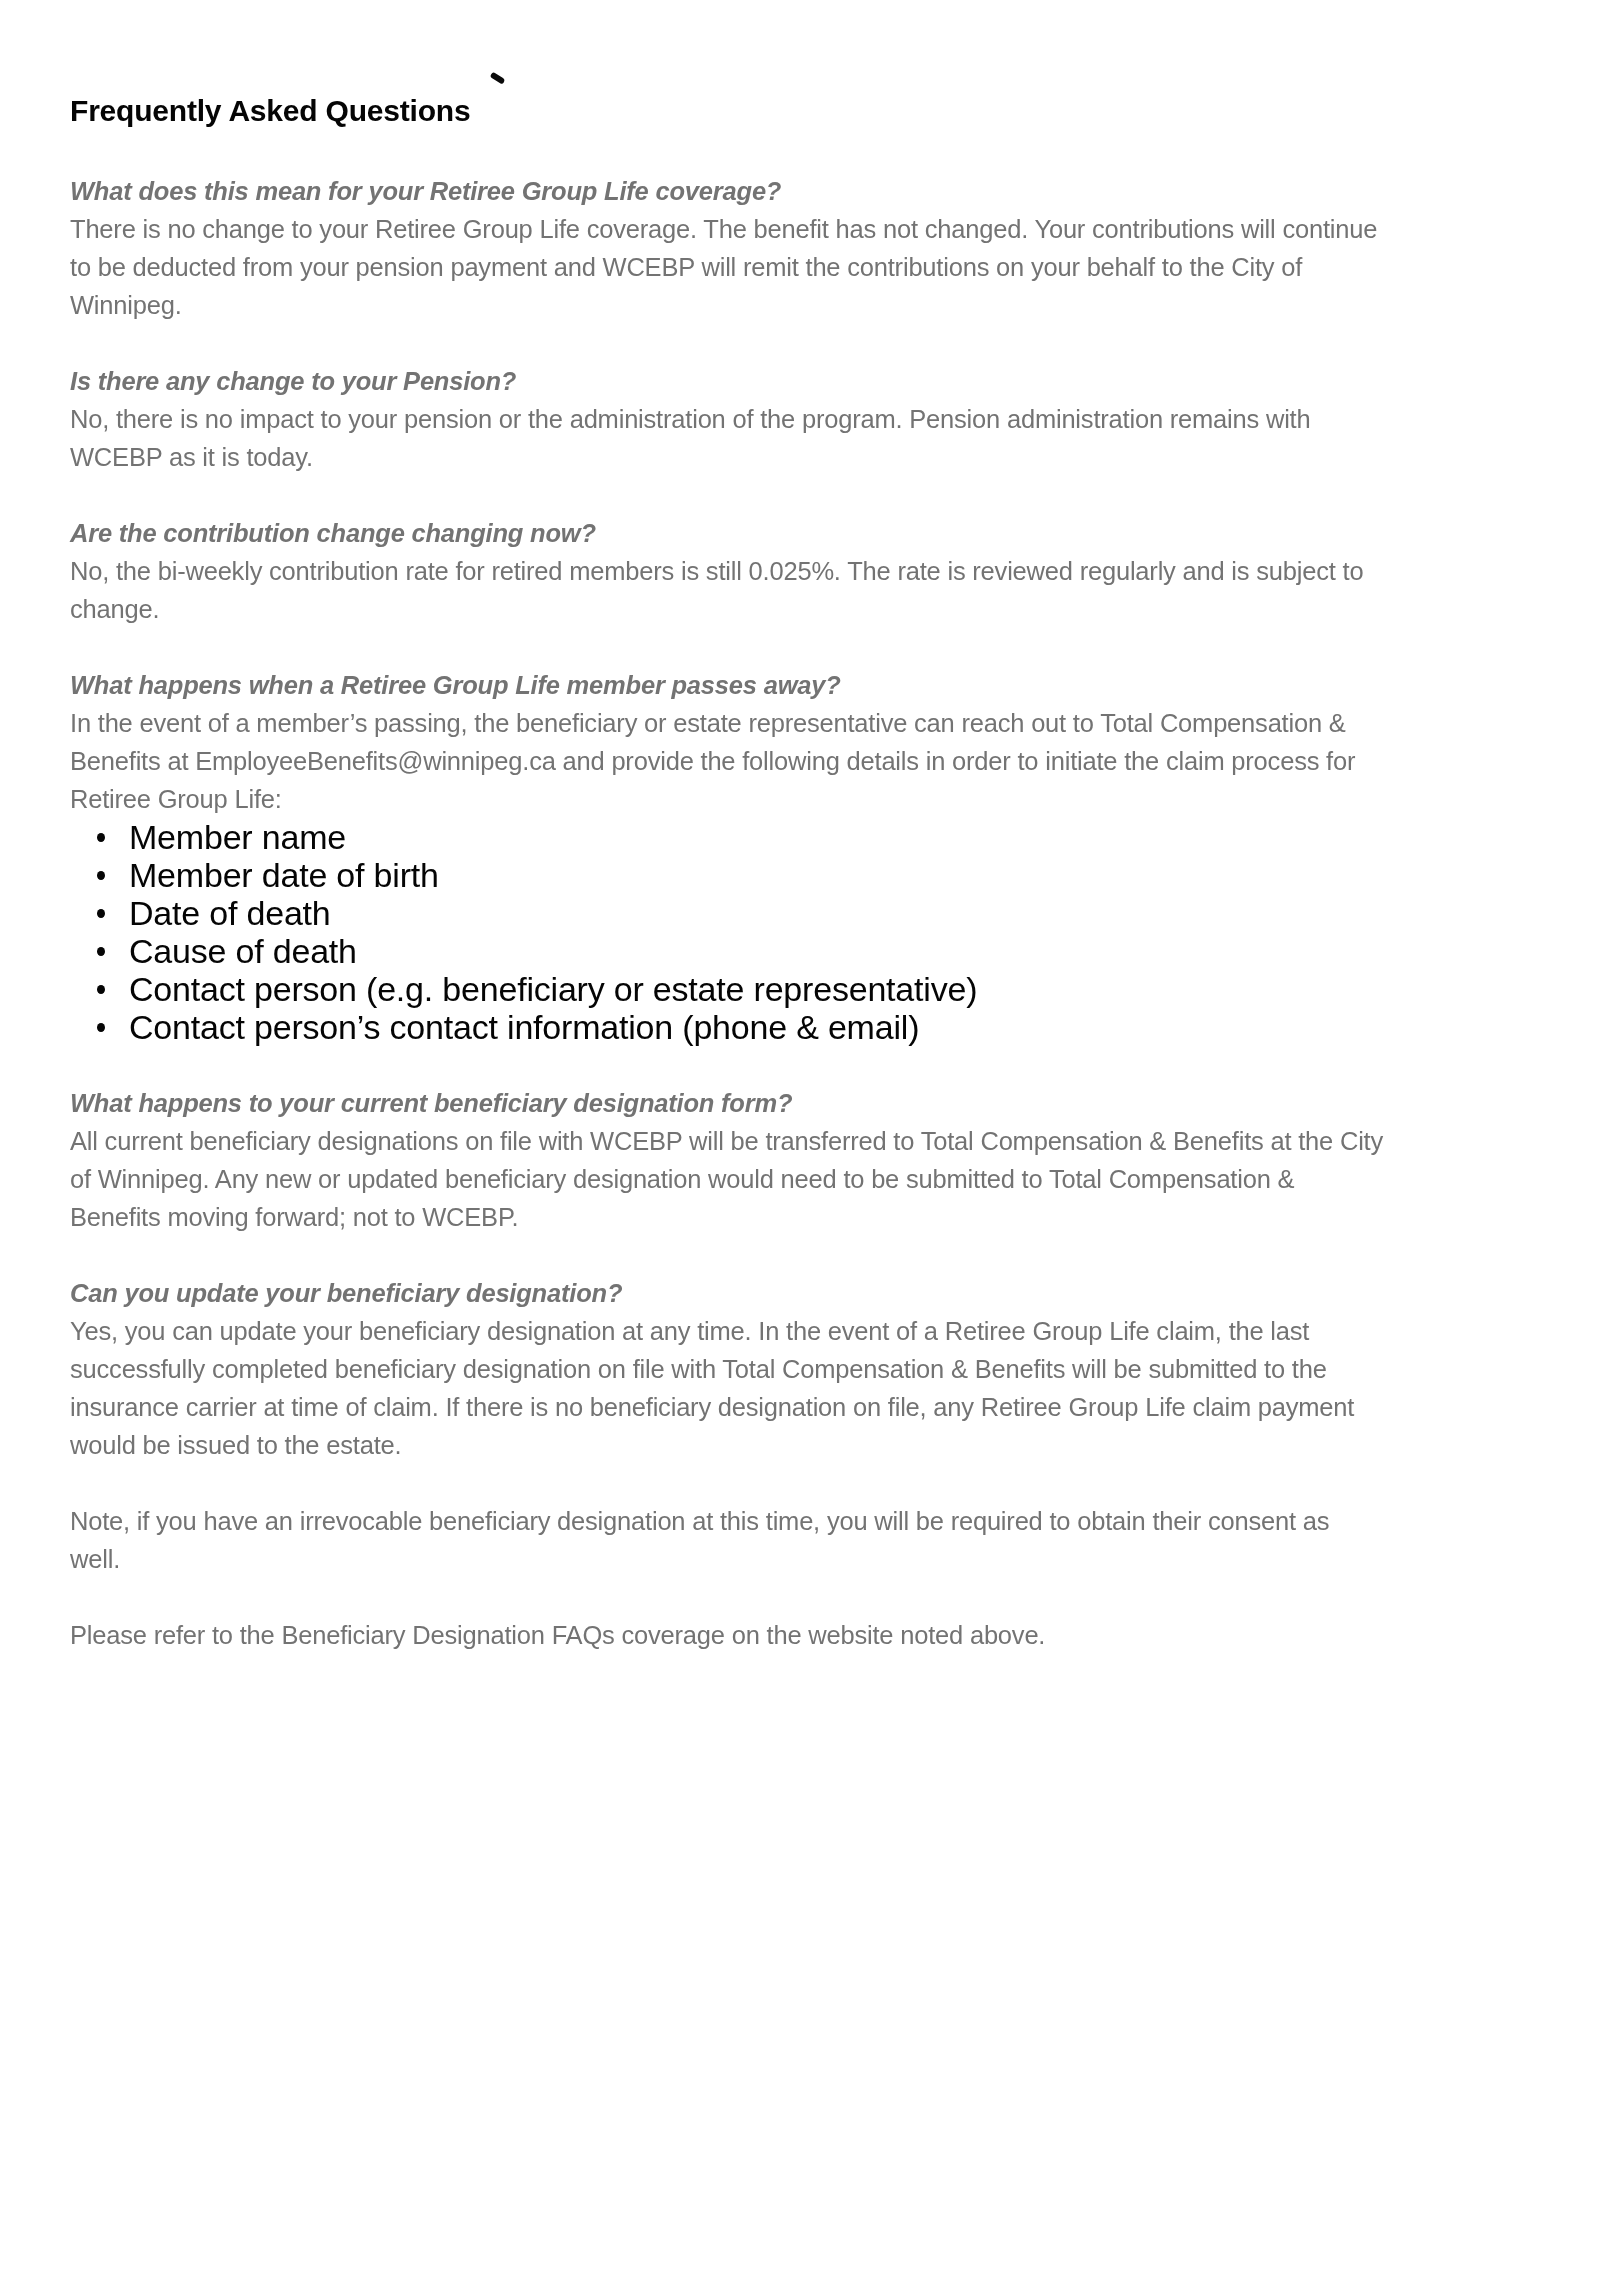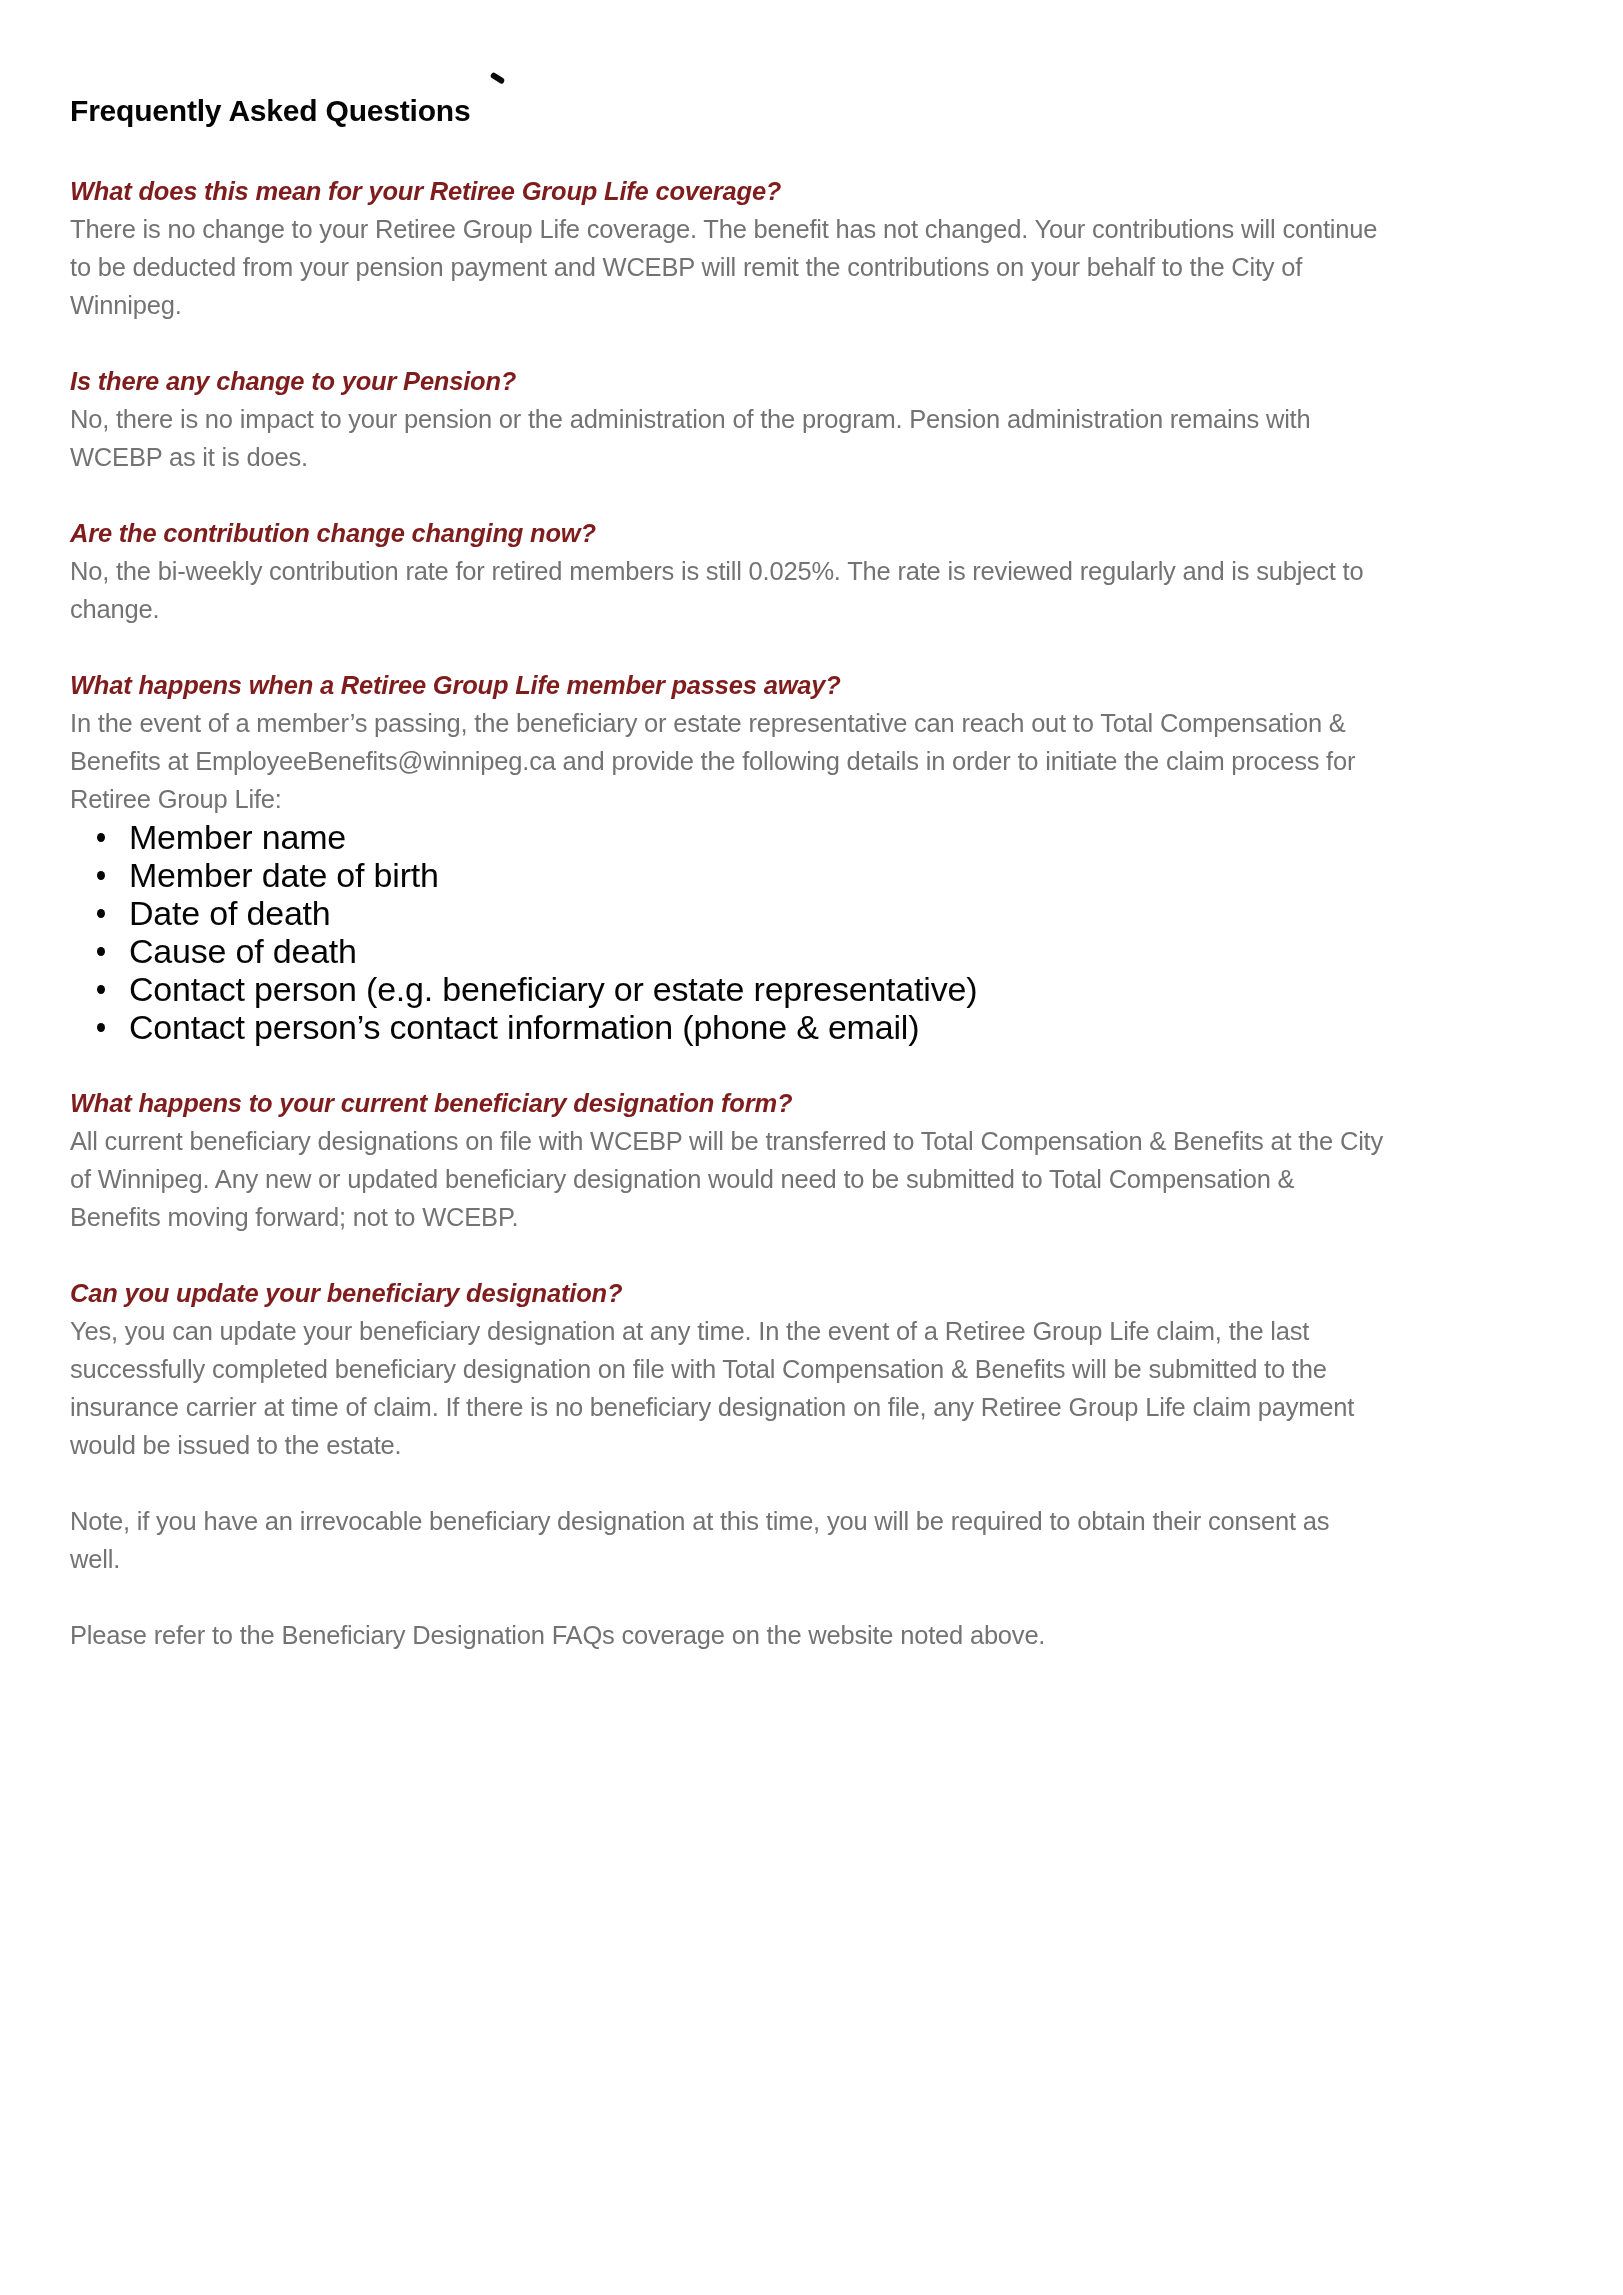--- a/index.html
+++ b/index.html
@@ -28,21 +28,21 @@
     margin: 0 0 42px 0;
     color: #050505;
   }
   .faq-section { margin: 0 0 38px 0; }
   .faq-question {
     font-size: 25.5px;
     font-weight: 700;
     font-style: italic;
     line-height: 38px;
     margin: 0;
-    color: #7f1d1d;
+    color: #737373;
   }
   .faq-answer, .closing-paragraph {
     font-size: 25.5px;
     font-weight: 400;
     line-height: 38px;
     margin: 0;
     white-space: pre-line;
     color: #737373;
   }
   ul.bullet-list {
@@ -90,21 +90,21 @@
   <section class="faq-section">
     <h2 class="faq-question">What does this mean for your Retiree Group Life coverage?</h2>
     <p class="faq-answer">There is no change to your Retiree Group Life coverage. The benefit has not changed. Your contributions will continue
 to be deducted from your pension payment and WCEBP will remit the contributions on your behalf to the City of
 Winnipeg.</p>
   </section>
 
   <section class="faq-section">
     <h2 class="faq-question">Is there any change to your Pension?</h2>
     <p class="faq-answer">No, there is no impact to your pension or the administration of the program. Pension administration remains with
-WCEBP as it is does.</p>
+WCEBP as it is today.</p>
   </section>
 
   <section class="faq-section">
     <h2 class="faq-question">Are the contribution change changing now?</h2>
     <p class="faq-answer">No, the bi-weekly contribution rate for retired members is still 0.025%. The rate is reviewed regularly and is subject to
 change.</p>
   </section>
 
   <section class="faq-section">
     <h2 class="faq-question">What happens when a Retiree Group Life member passes away?</h2>

